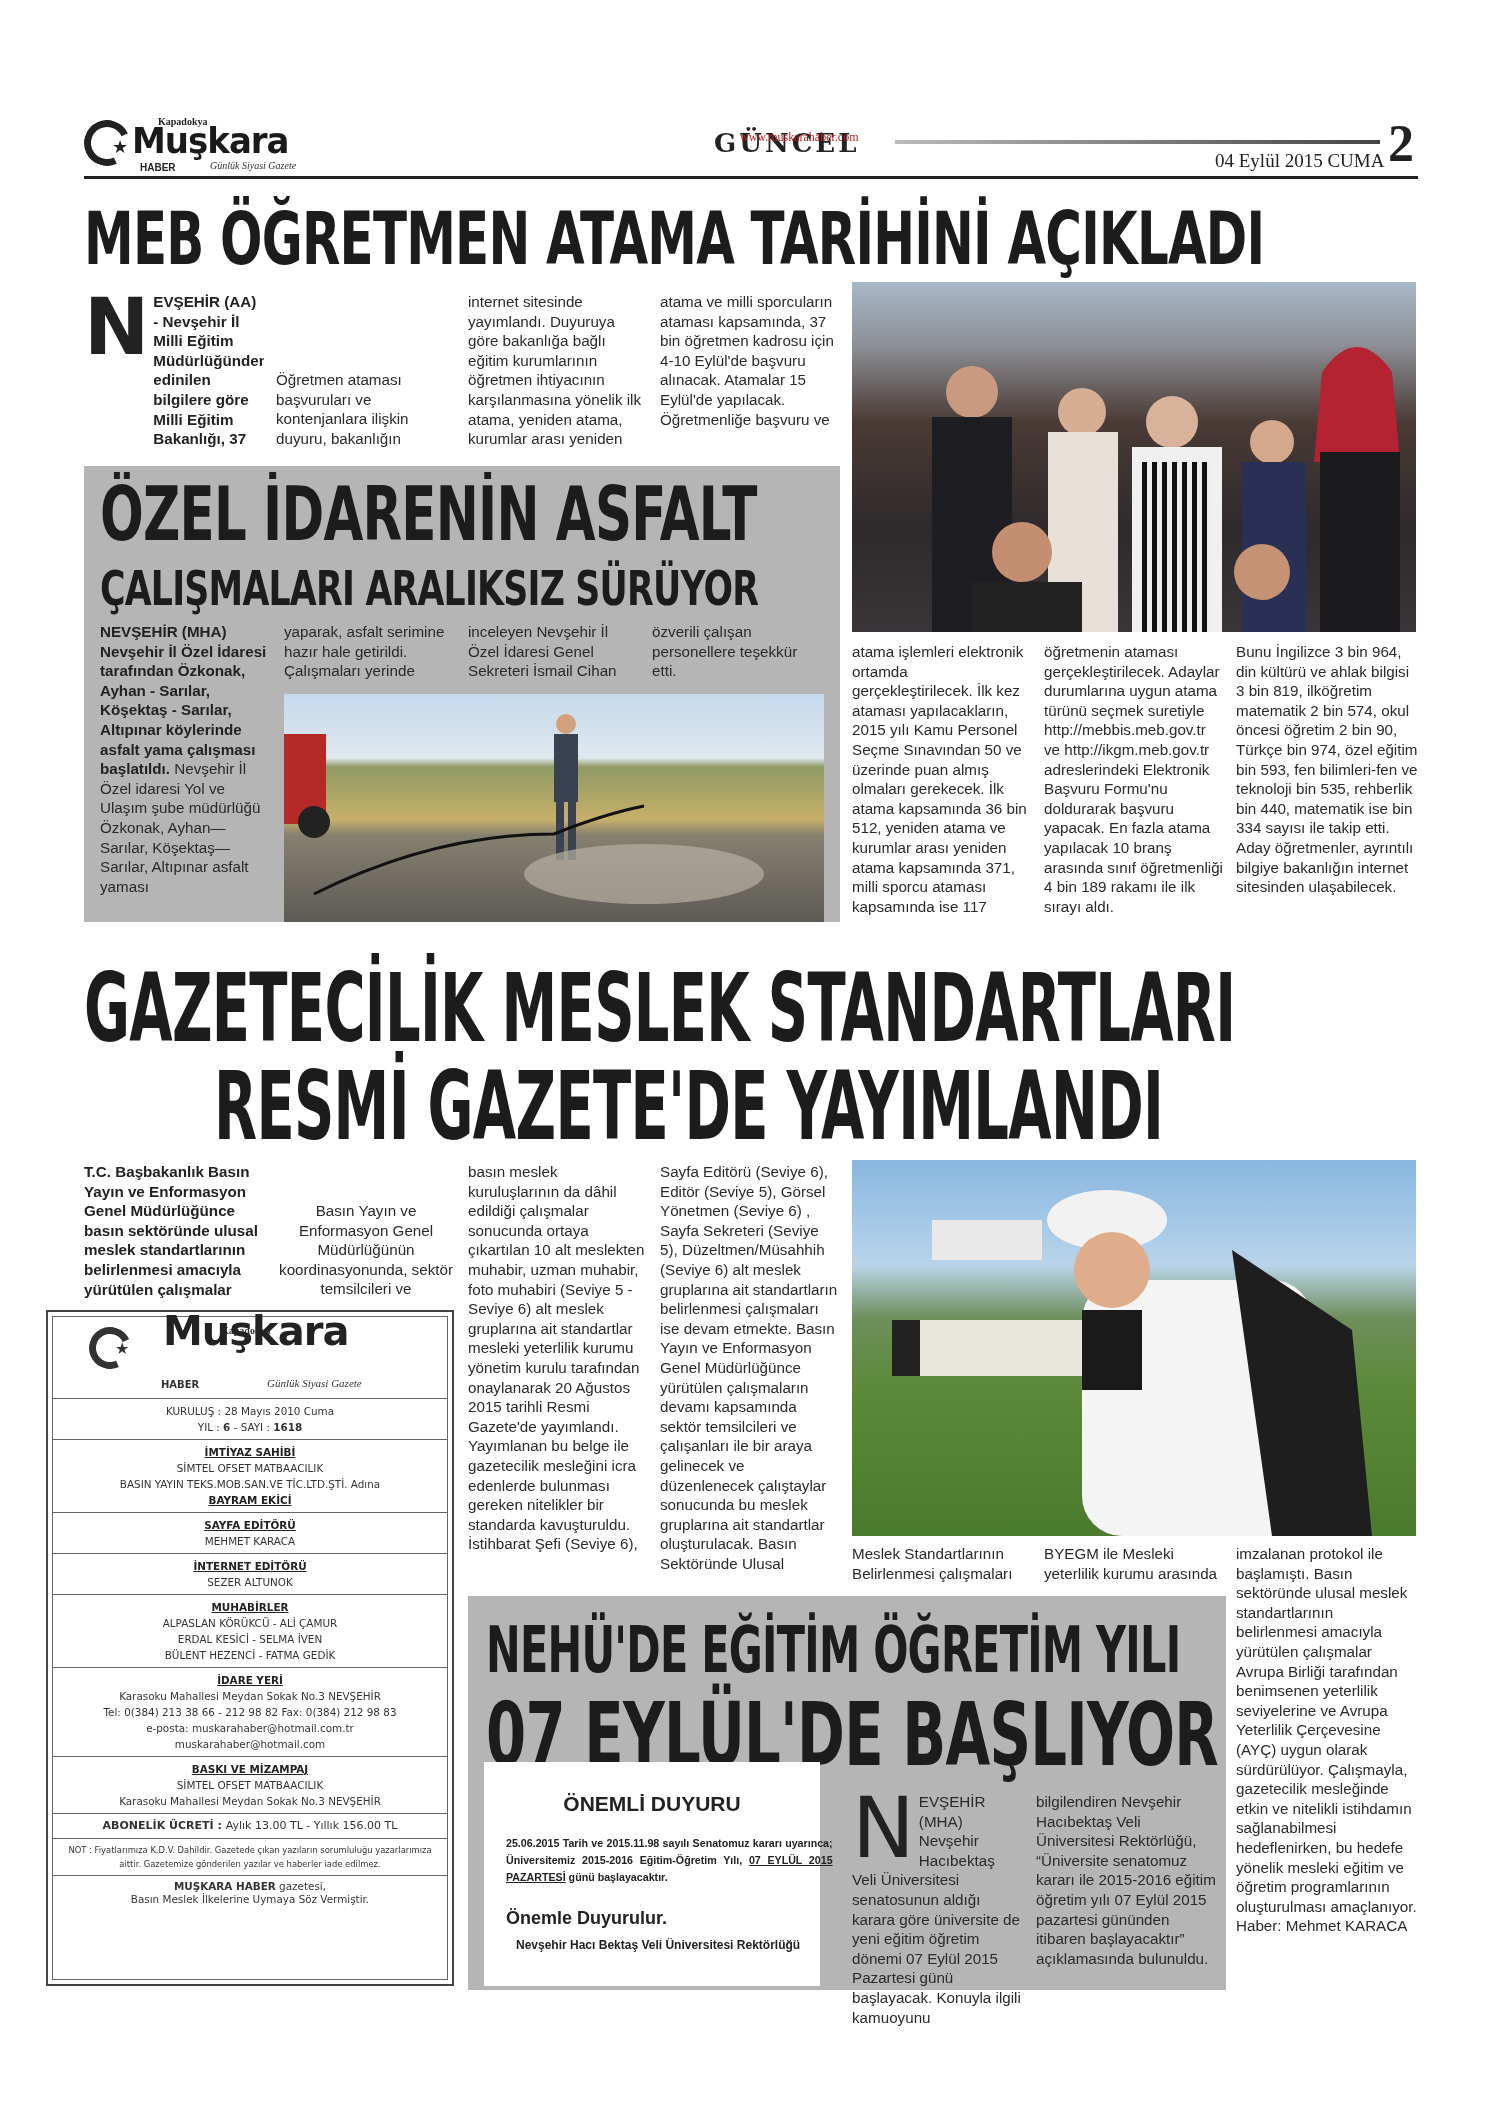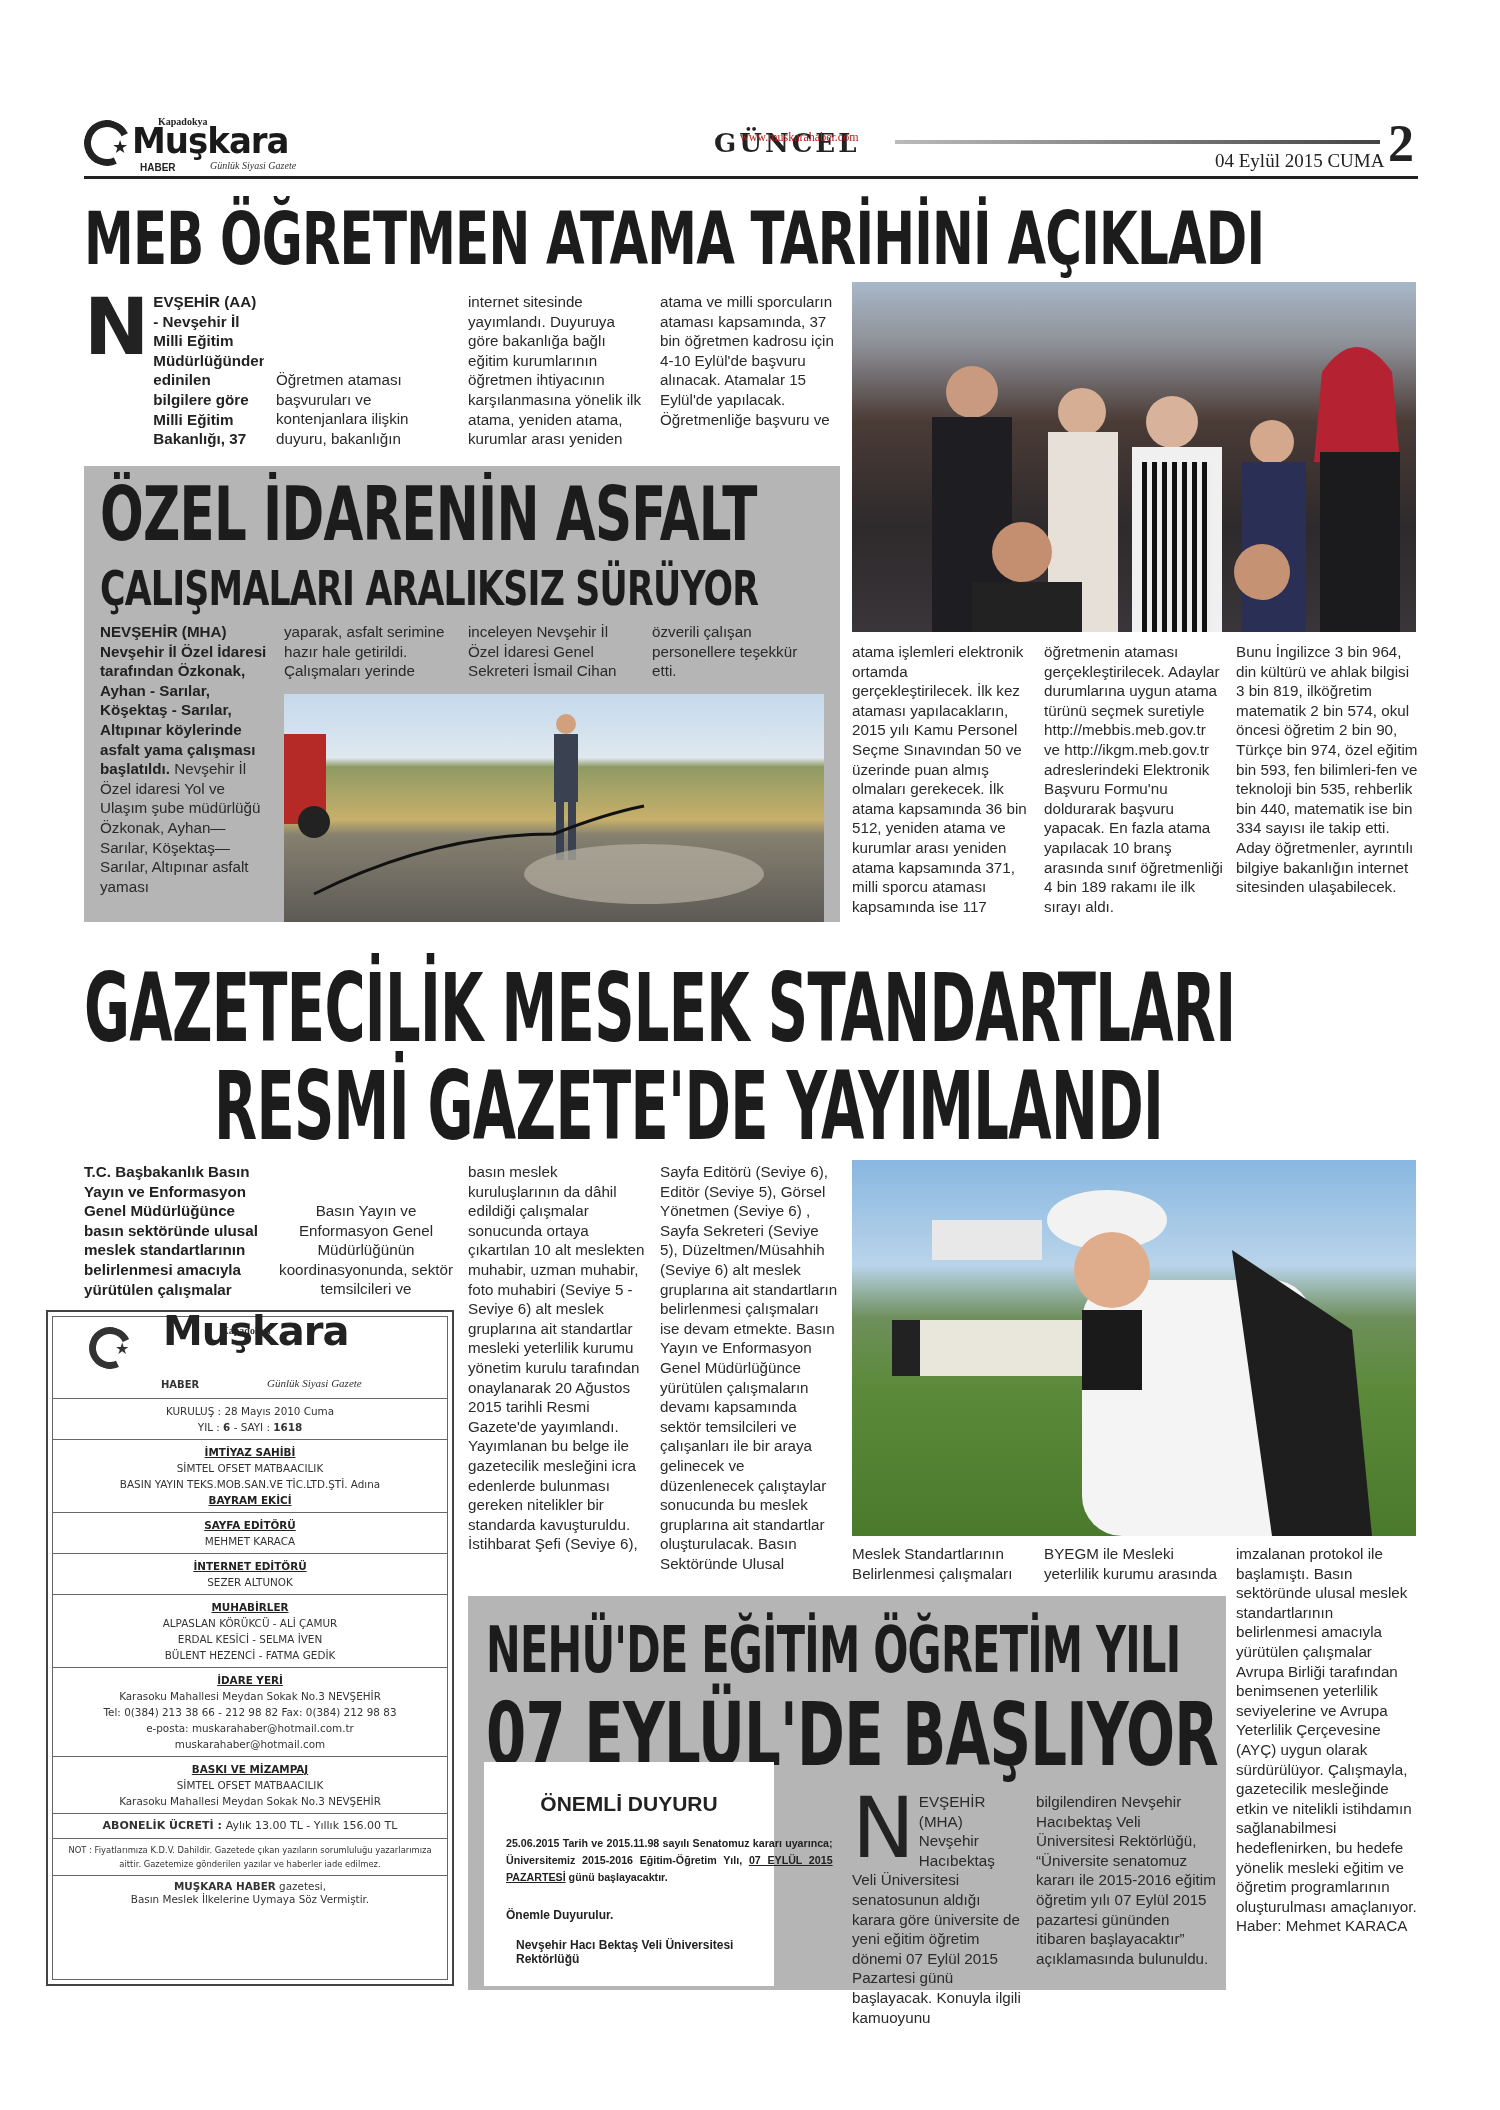--- a/index.html
+++ b/index.html
@@ -216,27 +216,27 @@
       <b>MUŞKARA HABER</b><span> gazetesi,</span>
       <div>Basın Meslek İlkelerine Uymaya Söz Vermiştir.</div>
     </div>
   </div>
 </div>
 
 <div class="abs greybox" style="left:468px; top:1596px; width:758px; height:394px;"></div>
 <div class="abs headline" style="left:486px; top:1612px; font-size:56px; transform: scaleX(0.74) scaleY(1.15);">NEHÜ'DE EĞİTİM ÖĞRETİM YILI</div>
 <div class="abs headline" style="left:486px; top:1684px; font-size:78px; transform: scaleX(0.74) scaleY(1.12);">07 EYLÜL'DE BAŞLIYOR</div>
 
-<div class="abs notice" style="left:484px; top:1762px; width:290px; height:224px;">
+<div class="abs notice" style="left:484px; top:1762px; width:336px; height:224px;">
   <div style="position:absolute; left:0; right:0; top:30px; text-align:center; font-size:21px; font-weight:bold;">ÖNEMLİ DUYURU</div>
   <div style="position:absolute; left:22px; right:10px; top:72px; font-size:11.6px; font-weight:bold; line-height:17px; text-align:justify; transform: scaleX(0.92); transform-origin:left top; width:355px;">
     <span>25.06.2015 Tarih ve 2015.11.98 sayılı Senatomuz kararı uyarınca; Üniversitemiz 2015-2016 Eğitim-Öğretim Yılı,</span>
     <span style="text-decoration: underline;">07 EYLÜL 2015 PAZARTESİ</span><span> günü başlayacaktır.</span>
   </div>
-  <div style="position:absolute; left:22px; top:146px; font-size:12px; font-weight:bold;">Önemle Duyurulur.</div>
+  <div style="position:absolute; left:22px; top:146px; font-size:18px; font-weight:bold;">Önemle Duyurulur.</div>
   <div style="position:absolute; left:32px; top:176px; font-size:12px; font-weight:bold;">Nevşehir Hacı Bektaş Veli Üniversitesi Rektörlüğü</div>
 </div>
 
 <div class="abs col" style="left:852px; top:1792px; width:170px;">
   <span class="dropcap" style="font-weight:400; font-size:84px; line-height:64px;">N</span>
   <span>EVŞEHİR (MHA) Nevşehir Hacıbektaş Veli Üniversitesi senatosunun aldığı karara göre üniversite de yeni eğitim öğretim dönemi 07 Eylül 2015 Pazartesi günü başlayacak. Konuyla ilgili kamuoyunu</span>
 </div>
 <div class="abs col" style="left:1036px; top:1792px; width:180px;">bilgilendiren Nevşehir Hacıbektaş Veli Üniversitesi Rektörlüğü, “Üniversite senatomuz kararı ile 2015-2016 eğitim öğretim yılı 07 Eylül 2015 pazartesi gününden itibaren başlayacaktır” açıklamasında bulunuldu.</div>
 
 </body></html>

